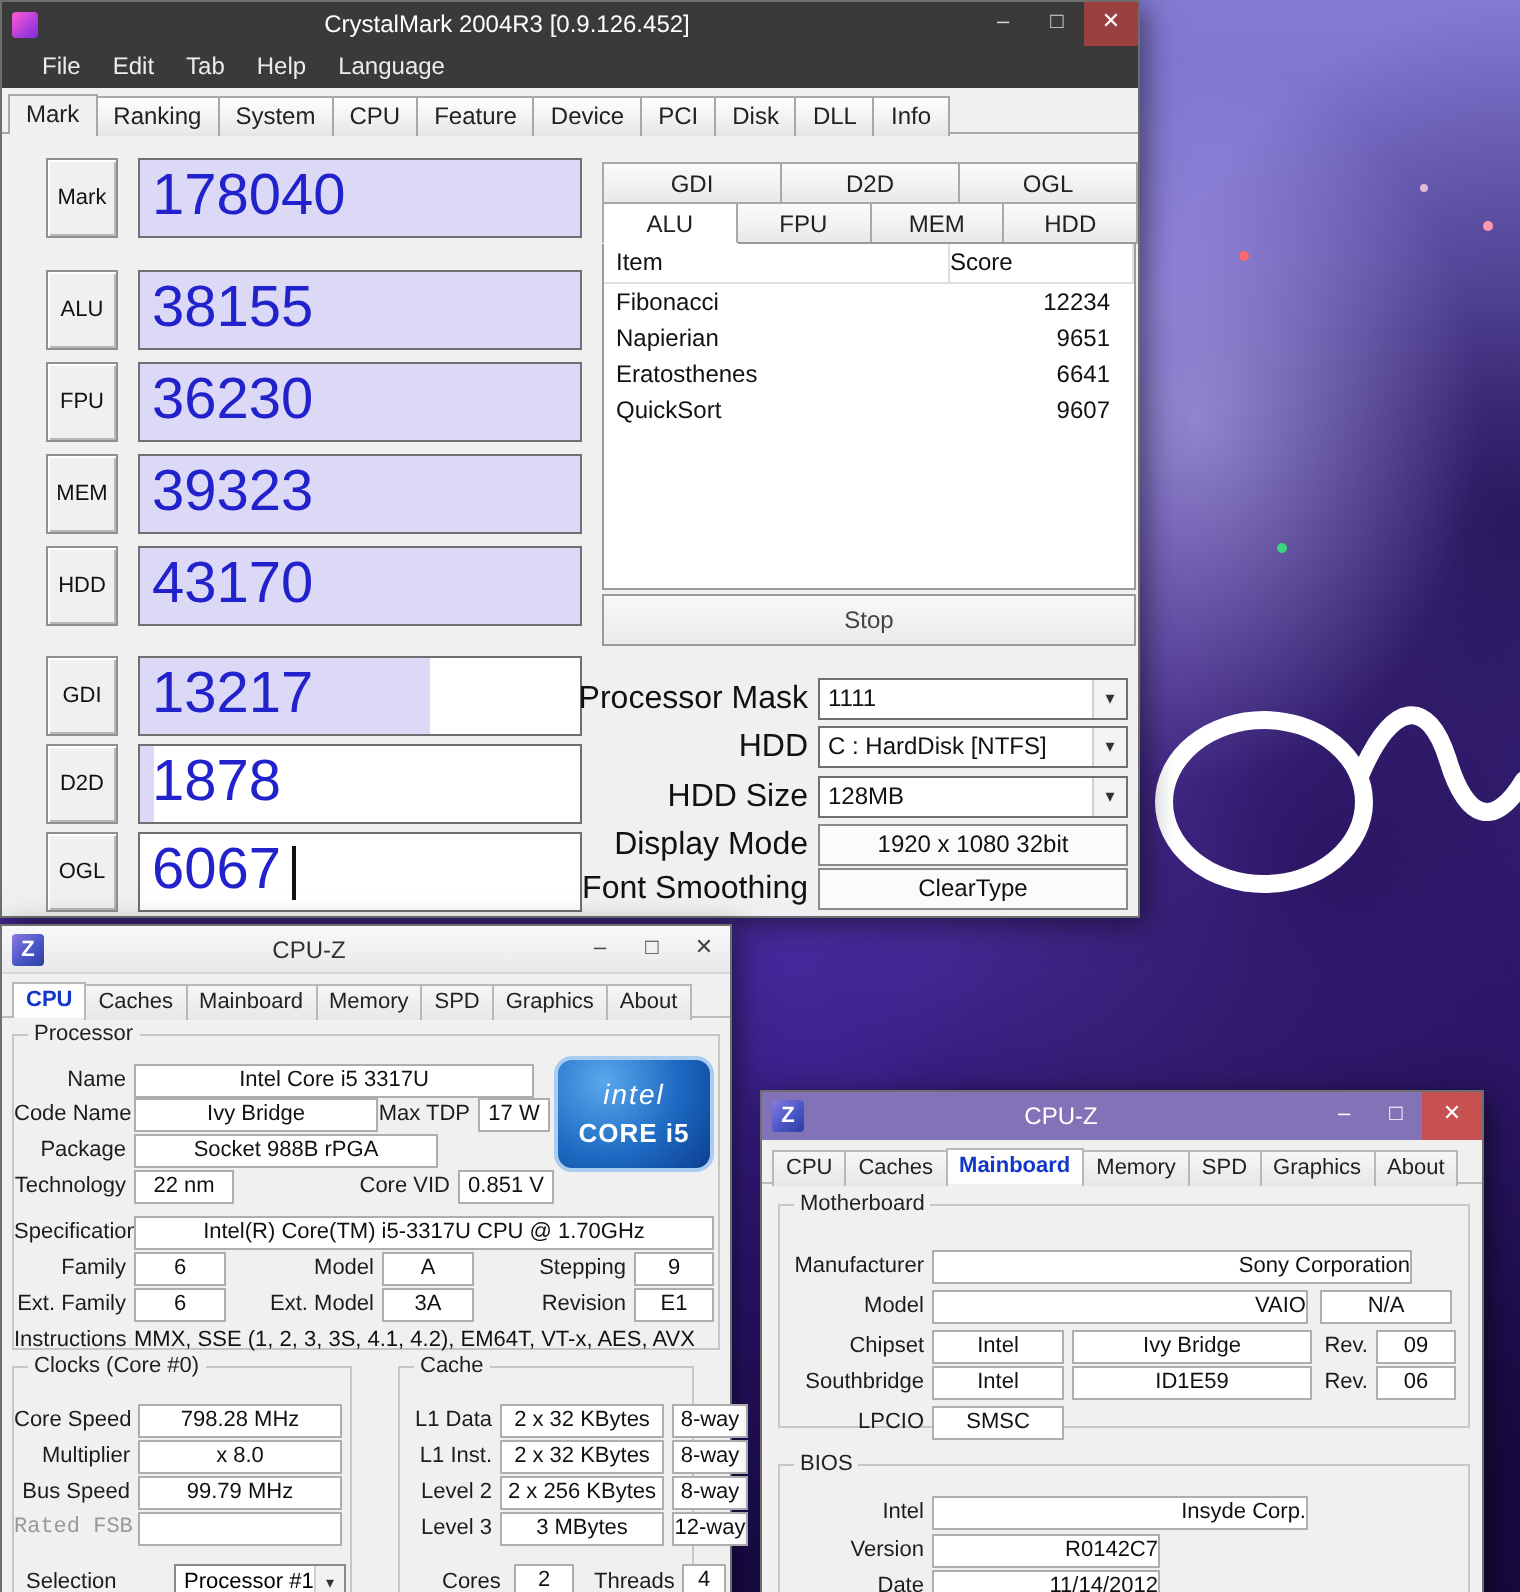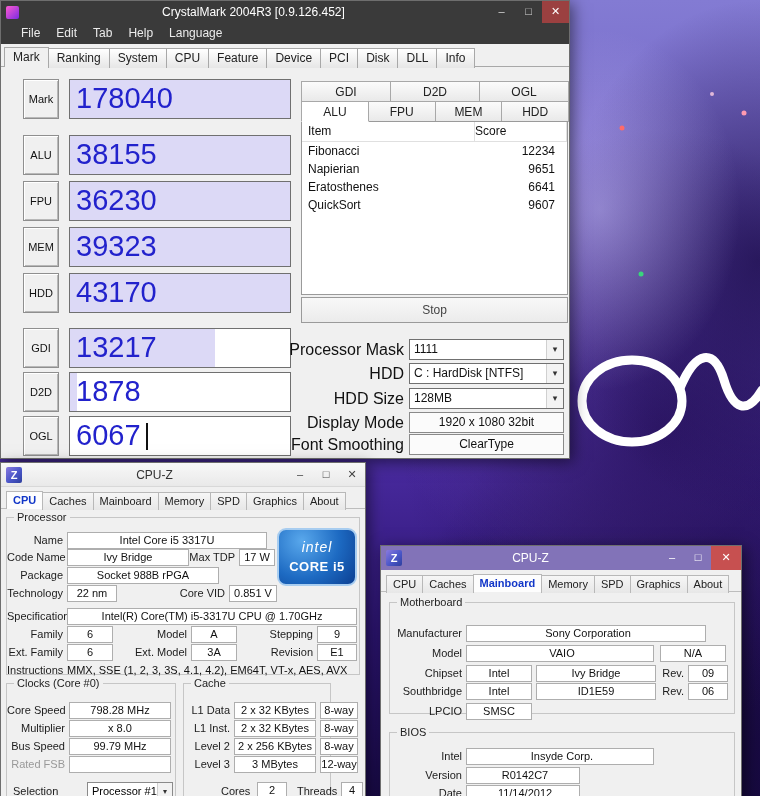--- a/index.html
+++ b/index.html
@@ -79,24 +79,24 @@
   #cpuz1 .cz-btn { color:#444; }
   #cpuz2 .cz-btn { color:#fff; }
   #cpuz2 .cz-btn.close { background:#c75050; width:30px; }
   .cz-tabs { position:absolute; left:0; right:0; top:25px; height:21px; padding:2px 0 0 5px; display:flex; border-bottom:1px solid #bdbdbd; background:#f0f0f0; }
   .ctab { font-size:11px; padding:2px 6px; border:1px solid #b8b8b8; border-bottom:none; background:linear-gradient(#f6f6f6,#e7e7e7); margin-right:-1px; color:#222; position:relative; top:2px; }
   .ctab.active { background:#fdfdfd; color:#1136c8; font-weight:bold; top:1px; z-index:2; padding-bottom:3px; }
 
   .group { position:absolute; border:1px solid #c6c6c6; }
   .group-label { position:absolute; top:-7px; left:7px; background:#f0f0f0; font-size:11px; padding:0 3px; color:#222; white-space:nowrap; }
   .lbl { position:absolute; font-size:11px; line-height:17px; text-align:right; color:#1c1c1c; white-space:nowrap; }
-  .lbl.dim { color:#999; }
+  .lbl.dim { color:#999;font-family:Liberation Mono, monospace; }
   .lbl.la { text-align:left; }
   .fld { position:absolute; height:17px; background:#fff; border:1px solid #aeaeae; font-size:11px; line-height:15px; text-align:center; color:#111; white-space:nowrap; overflow:hidden; }
-  .fld.la { text-align:center; padding-left:4px; }
+  .fld.la { text-align:right; padding-left:4px; }
   .instr { position:absolute; font-size:11px; line-height:11px; color:#111; white-space:nowrap; }
   .intel-logo { position:absolute; border-radius:9px; background:radial-gradient(circle at 30% 20%,#59a8ec,#1d6ac2 55%,#0c3f92); border:2px solid #a8cdf0; color:#fff; text-align:center; overflow:hidden; }
   .intel-word { font-size:14px; font-style:italic; margin-top:9px; letter-spacing:1px; }
   .intel-core { font-size:13px; font-weight:bold; margin-top:4px; letter-spacing:.5px; }
   .scombo { position:absolute; height:19px; border:1px solid #8a8a8a; background:#fff; display:flex; }
   .scombo-val { flex:1; font-size:11px; line-height:17px; padding-left:4px; white-space:nowrap; overflow:hidden; }
   .scombo-arrow { width:15px; border-left:1px solid #d0d0d0; background:#f2f2f2; text-align:center; font-size:8px; line-height:17px; color:#333; }
 </style>
 </head>
 <body>
@@ -302,21 +302,21 @@
     <span class="lbl" style="left:0;top:18px;width:58px">Core Speed</span>
     <div class="fld" style="left:62px;top:18px;width:102px">798.28 MHz</div>
     <span class="lbl" style="left:0;top:36px;width:58px">Multiplier</span>
     <div class="fld" style="left:62px;top:36px;width:102px">x 8.0</div>
     <span class="lbl" style="left:0;top:54px;width:58px">Bus Speed</span>
     <div class="fld" style="left:62px;top:54px;width:102px">99.79 MHz</div>
     <span class="lbl dim" style="left:0;top:72px;width:58px">Rated FSB</span>
     <div class="fld" style="left:62px;top:72px;width:102px"></div>
   </div>
 
-  <div class="group" style="left:182px;top:220px;width:148px;height:114px">
+  <div class="group" style="left:198px;top:220px;width:148px;height:114px">
     <span class="group-label">Cache</span>
     <span class="lbl" style="left:0;top:18px;width:46px">L1 Data</span>
     <div class="fld" style="left:50px;top:18px;width:82px">2 x 32 KBytes</div>
     <div class="fld" style="left:136px;top:18px;width:38px">8-way</div>
     <span class="lbl" style="left:0;top:36px;width:46px">L1 Inst.</span>
     <div class="fld" style="left:50px;top:36px;width:82px">2 x 32 KBytes</div>
     <div class="fld" style="left:136px;top:36px;width:38px">8-way</div>
     <span class="lbl" style="left:0;top:54px;width:46px">Level 2</span>
     <div class="fld" style="left:50px;top:54px;width:82px">2 x 256 KBytes</div>
     <div class="fld" style="left:136px;top:54px;width:38px">8-way</div>

